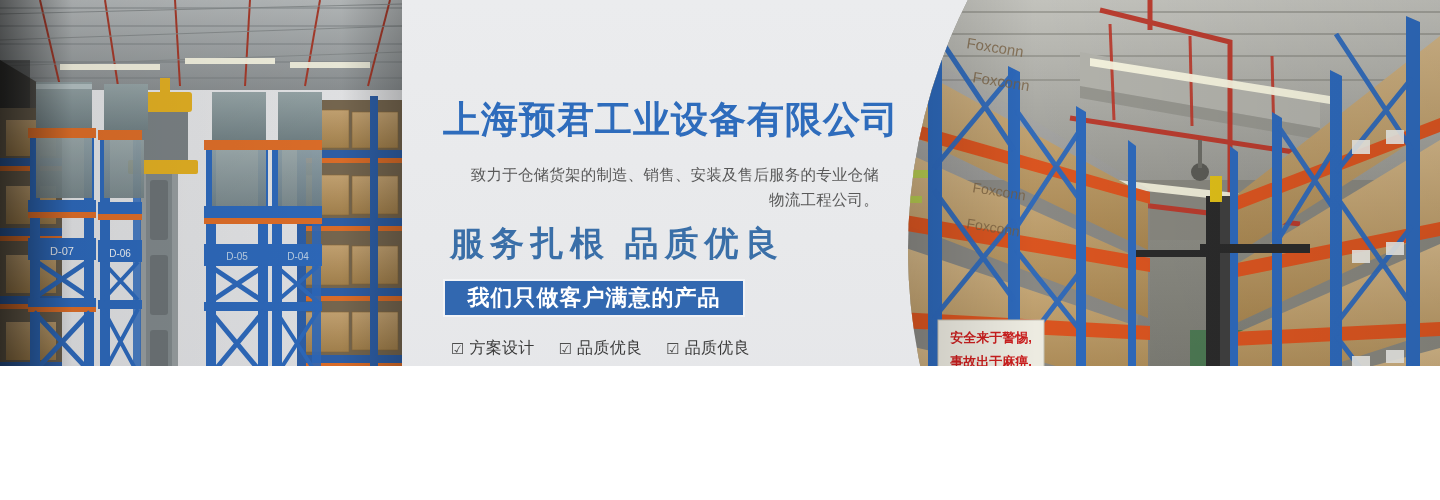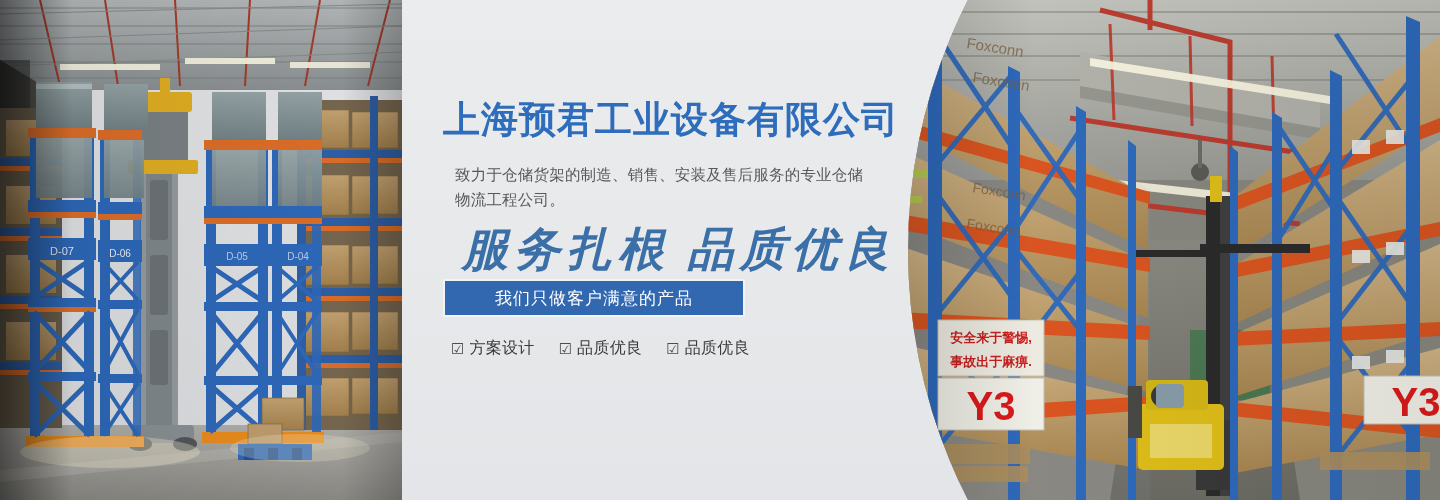--- a/index.html
+++ b/index.html
@@ -2,21 +2,21 @@
 <html><head>
 <meta charset="utf-8">
 <style>
   html, body {
     margin: 0; padding: 0;
     background: #ffffff;
   }
   #banner {
     position: relative;
     width: 1440px;
-    height: 500px;
+    height: 366px;
     overflow: hidden;
     background: #bef264;
     font-family: "Liberation Sans", "DejaVu Sans", sans-serif;
   }
   
   .bg-panel {
     position: absolute;
     left: 0; top: 0;
     width: 1440px; height: 500px;
     background: linear-gradient(180deg, #ebecee 0%, #e8e9eb 48%, #e4e5e8 100%);
@@ -53,55 +53,55 @@
     left: 0; top: 101px;
     font-size: 37px;
     font-weight: bold;
     color: #2e6cbc;
     letter-spacing: 1px;
     line-height: 1;
     white-space: nowrap;
   }
   .subtitle {
     position: absolute;
-    left: 12px; top: 162px;
+    left: 18px; top: 162px;
     width: 418px;
     font-size: 15.5px;
     color: #595959;
     line-height: 1.62;
     letter-spacing: 0.2px;
+    text-align: right;
   }
   .slogan {
     position: absolute;
-    left: 19px; top: 227px;
+    left: 7px; top: 227px;
     font-family: "Liberation Serif", "DejaVu Serif", serif;
-    font-size: 46px;
+    font-size: 34px;
     font-weight: bold;
     color: #3a6fa8;
     letter-spacing: 6px;
     line-height: 1;
     white-space: nowrap;
-    font-style: italic;
   }
   .cta-button {
     position: absolute;
     left: 0px; top: 279px;
     width: 302px; height: 38px;
     background: #3268b0;
     border: 2px solid #f2f3f5;
     box-sizing: border-box;
     display: flex;
     align-items: center;
     justify-content: center;
     cursor: pointer;
   }
   .cta-button span {
     color: #ffffff;
-    font-size: 17px;
-    font-weight: normal;
+    font-size: 22px;
+    font-weight: bold;
     letter-spacing: 1px;
     line-height: 1;
   }
   .features {
     position: absolute;
     left: 8px; top: 340px;
     display: flex;
     align-items: center;
     gap: 24px;
   }

